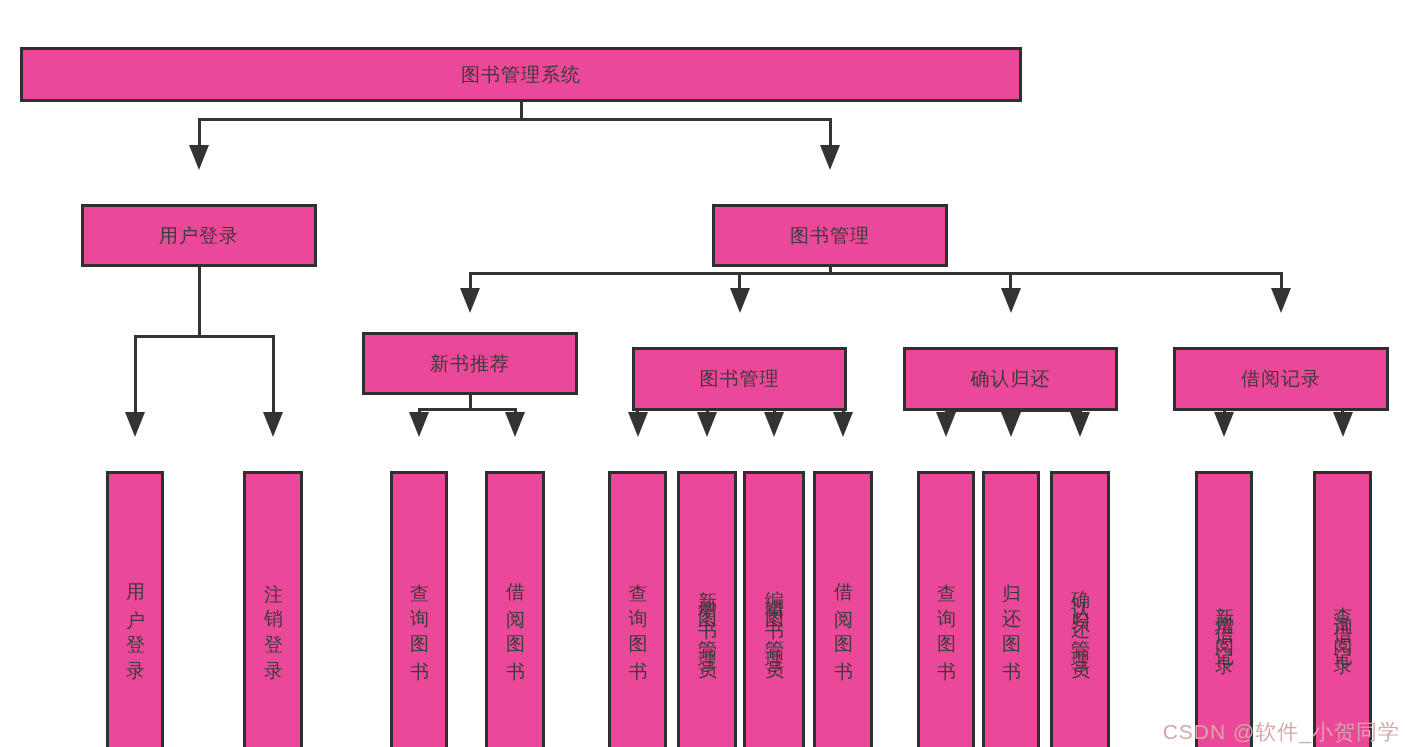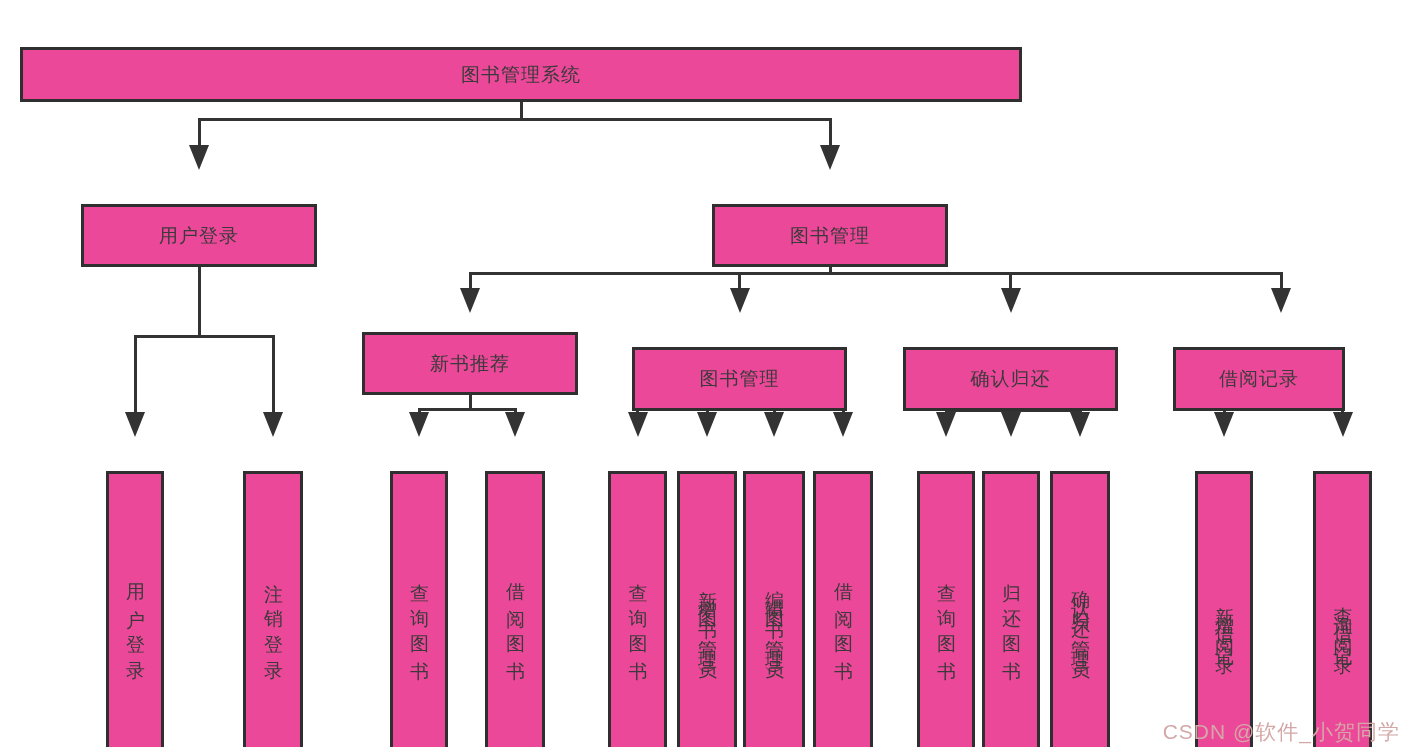--- a/index.html
+++ b/index.html
@@ -151,21 +151,21 @@
       </div>
       <div class="node leaf" style="left: 917px; top: 437px; width: 58px; height: 298px;">
         <span class="vlabel" style="letter-spacing: 26px;">查询图书</span>
       </div>
       <div class="node leaf" style="left: 982px; top: 437px; width: 58px; height: 298px;">
         <span class="vlabel" style="letter-spacing: 26px;">归还图书</span>
       </div>
       <div class="node leaf" style="left: 1050px; top: 437px; width: 60px; height: 298px;">
         <span class="vlabel" style="letter-spacing: 10px;">确认归还（管理员）</span>
       </div>
-      <div class="node" style="left: 1173px; top: 313px; width: 172px; height: 64px;">
+      <div class="node" style="left: 1173px; top: 313px; width: 216px; height: 64px;">
         <span class="hlabel">借阅记录</span>
       </div>
       <div class="node leaf" style="left: 1195px; top: 437px; width: 58px; height: 300px;">
         <span class="vlabel" style="letter-spacing: 10px;">新增借阅记录</span>
       </div>
       <div class="node leaf" style="left: 1313px; top: 437px; width: 59px; height: 300px;">
         <span class="vlabel" style="letter-spacing: 10px;">查询借阅记录</span>
       </div>
     </div>
   <div id="watermark">CSDN @软件_小贺同学</div>

